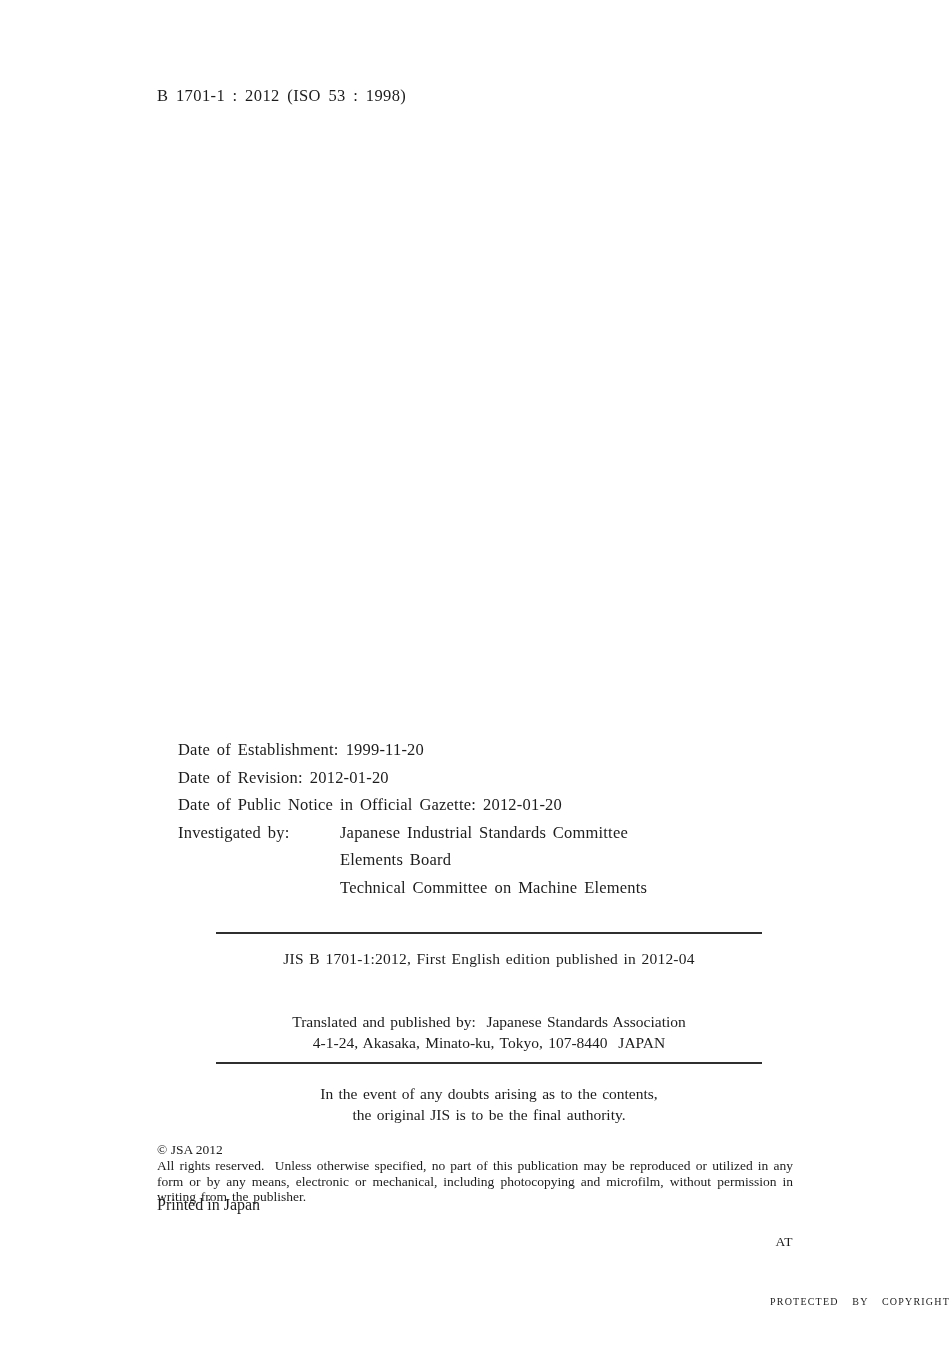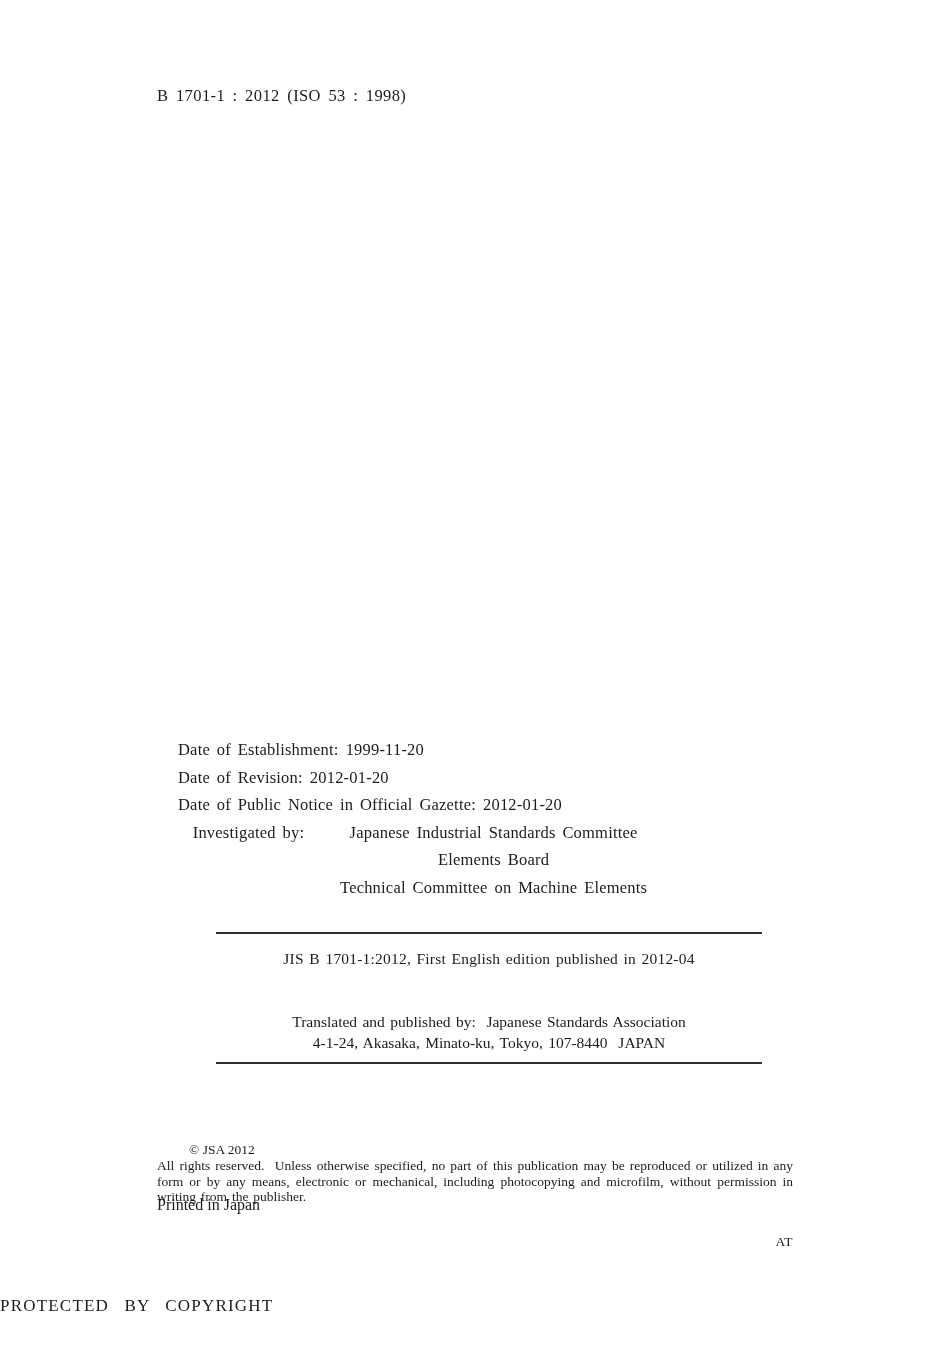--- a/index.html
+++ b/index.html
@@ -28,21 +28,21 @@
   
   .meta-block {
     left: 178px;
     top: 736px;
     font-size: 16.5px;
     word-spacing: 2.5px;
     letter-spacing: 0.2px;
   }
   .meta-row { line-height: 27.5px; white-space: nowrap; }
   .meta-row .value { margin-left: 7px; }
-  .meta-row-multi { display: flex; text-align: center; }
+  .meta-row-multi { display: flex; }
   .meta-row-multi .label-col { width: 141px; flex: 0 0 141px; line-height: 27.5px; }
   .meta-row-multi .value-col { line-height: 27.5px; margin-left: 21px; }
 
   
   .center-section {
     left: 216px;
     top: 932px;
     width: 546px;
     text-align: center;
   }
@@ -73,21 +73,21 @@
   }
   .disclaimer-block div { line-height: 21px; }
 
   
   .copyright-block {
     left: 157px;
     top: 1142px;
     width: 636px;
     font-size: 13.5px;
   }
-  .copyright-notice { line-height: 16px; margin-left: 32px; }
+  .copyright-notice { line-height: 16px; }
   .copyright-rights {
     margin-top: 0;
     line-height: 15.6px;
     text-align: justify;
     word-spacing: 1.5px;
   }
   .printed-line {
     left: 157px;
     top: 1196px;
     font-size: 16px;
@@ -98,22 +98,22 @@
     width: 636px;
     text-align: right;
     font-size: 13.5px;
     letter-spacing: 0.5px;
   }
 
   .footer-protect {
     left: 0;
     top: 1296px;
     width: 950px;
-    text-align: left;
-    font-size: 17px;
+    text-align: right;
+    font-size: 10px;
     letter-spacing: 1.2px;
     word-spacing: 10px;
   }
 </style>
 </head>
 <body>
 
 <div class="abs doc-header">B 1701-1 : 2012 (ISO 53 : 1998)</div>
 
 <div class="abs meta-block">
@@ -137,20 +137,24 @@
 </div>
 
 <div class="abs center-section">
   <hr class="rule">
   <div class="edition-line">JIS B 1701-1:2012, First English edition published in 2012-04</div>
   <div class="publisher-block">
     <div>Translated and published by:&nbsp; Japanese Standards Association</div>
     <div>4-1-24, Akasaka, Minato-ku, Tokyo, 107-8440&nbsp; JAPAN</div>
   </div>
   <hr class="rule rule-2">
+  <div class="disclaimer-block">
+    <div>In the event of any doubts arising as to the contents,</div>
+    <div>the original JIS is to be the final authority.</div>
+  </div>
 </div>
 
 <div class="abs copyright-block">
   <div class="copyright-notice">© JSA 2012</div>
   <div class="copyright-rights">All rights reserved.&nbsp; Unless otherwise specified, no part of this publication may be reproduced or utilized in any form or by any means, electronic or mechanical, including photocopying and microfilm, without permission in writing from the publisher.</div>
 </div>
 
 <div class="abs printed-line">Printed in Japan</div>
 
 <div class="abs code-line">AT</div>

